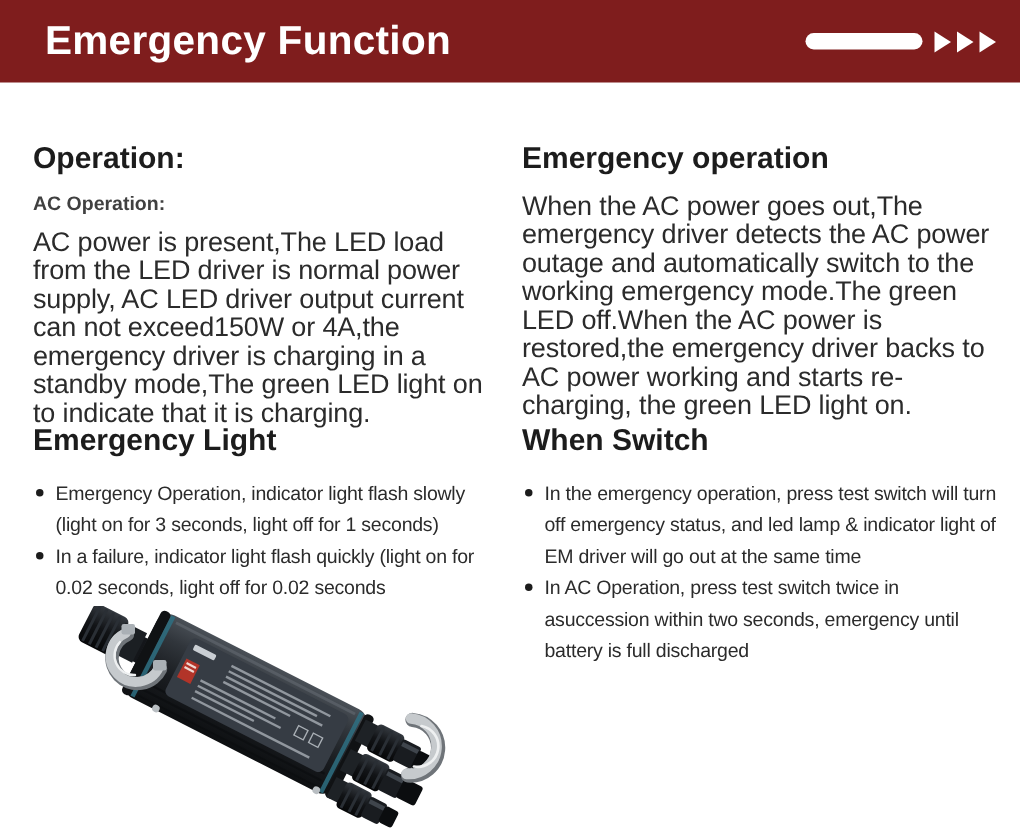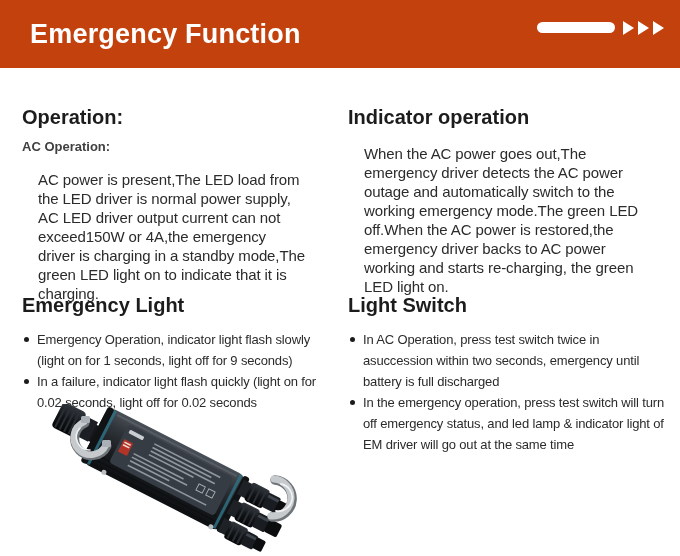--- a/index.html
+++ b/index.html
@@ -3,45 +3,45 @@
 <meta charset="utf-8">
 <style>
   html,body{margin:0;padding:0;background:#e8e8e8;}
   .page{
     position:relative;width:680px;height:556px;background:#ffffff;
     font-family:"Liberation Sans",sans-serif;overflow:hidden;
     margin:0 auto;
   }
   
   .topbar{
-    position:absolute;top:0;left:0;width:680px;height:68px;
-    background:#c2410c;display:flex;align-items:center;
+    position:absolute;top:0;left:0;width:680px;height:55px;
+    background:#7f1d1d;display:flex;align-items:center;
   }
   .topbar h1{
     margin:0 0 0 30px;font-size:27px;font-weight:700;color:#ffffff;
     letter-spacing:.2px;
   }
   .deco{position:absolute;right:16px;top:0;height:55px;display:flex;align-items:center;gap:4px;}
   .pill{width:78px;height:11px;background:#ffffff;border-radius:6px;margin-right:4px;}
   .tri{width:0;height:0;border-left:11px solid #ffffff;border-top:7px solid transparent;border-bottom:7px solid transparent;}
   
   .content{
-    position:absolute;top:66px;left:0;width:680px;box-sizing:border-box;
+    position:absolute;top:55px;left:0;width:680px;box-sizing:border-box;
     padding:40px 12px 0 22px;
     display:grid;grid-template-columns:300px 1fr;column-gap:26px;
     grid-template-rows:188px auto;
   }
   section h2{
     margin:0 0 11px 0;font-size:20px;line-height:22px;font-weight:700;color:#1c1c1c;
   }
   section h3{
     margin:0 0 9px 0;font-size:13px;line-height:15px;font-weight:700;color:#404040;
   }
   section p{
-    margin:16px;font-size:15px;line-height:19px;color:#2b2b2b;letter-spacing:-.1px;
+    margin:0;font-size:18px;line-height:19px;color:#2b2b2b;letter-spacing:-.1px;
   }
   section ul{
     margin:13px 0 0 0;padding:0;list-style:none;
   }
   section li{
     position:relative;padding-left:15px;font-size:13px;line-height:21px;
     color:#2b2b2b;letter-spacing:-.15px;
   }
   section li::before{
     content:"";position:absolute;left:2px;top:8px;width:5px;height:5px;
@@ -67,37 +67,37 @@
 
   <main class="content">
 
     <section>
       <h2>Operation:</h2>
       <h3>AC Operation:</h3>
       <p>AC power is present,The LED load from the LED driver is normal power supply, AC LED driver output current can not exceed150W or 4A,the emergency driver is charging in a standby mode,The green LED light on to indicate that it is charging.</p>
     </section>
 
     <section>
-      <h2>Indicator operation</h2>
+      <h2>Emergency operation</h2>
       <p>When the AC power goes out,The emergency driver detects the AC power outage and automatically switch to the working emergency mode.The green LED off.When the AC power is restored,the emergency driver backs to AC power working and starts re-charging, the green LED light on.</p>
     </section>
 
     <section>
       <h2>Emergency Light</h2>
       <ul>
-          <li>Emergency Operation, indicator light flash slowly (light on for 1 seconds, light off for 9 seconds)</li>
+          <li>Emergency Operation, indicator light flash slowly (light on for 3 seconds, light off for 1 seconds)</li>
           <li>In a failure, indicator light flash quickly (light on for 0.02 seconds, light off for 0.02 seconds</li>
         </ul>
     </section>
 
     <section>
-      <h2>Light Switch</h2>
+      <h2>When Switch</h2>
       <ul>
+          <li>In the emergency operation, press test switch will turn off emergency status, and led lamp &amp; indicator light of EM driver will go out at the same time</li>
           <li>In AC Operation, press test switch twice in asuccession within two seconds, emergency until battery is full discharged</li>
-          <li>In the emergency operation, press test switch will turn off emergency status, and led lamp &amp; indicator light of EM driver will go out at the same time</li>
         </ul>
     </section>
 
   </main>
 
   <div class="device">
     <svg width="280" height="150" viewBox="0 0 280 150">
       <defs>
         <linearGradient id="bodyGrad" x1="0" y1="0" x2="0" y2="1">
           <stop offset="0" stop-color="#4a5057"></stop>

